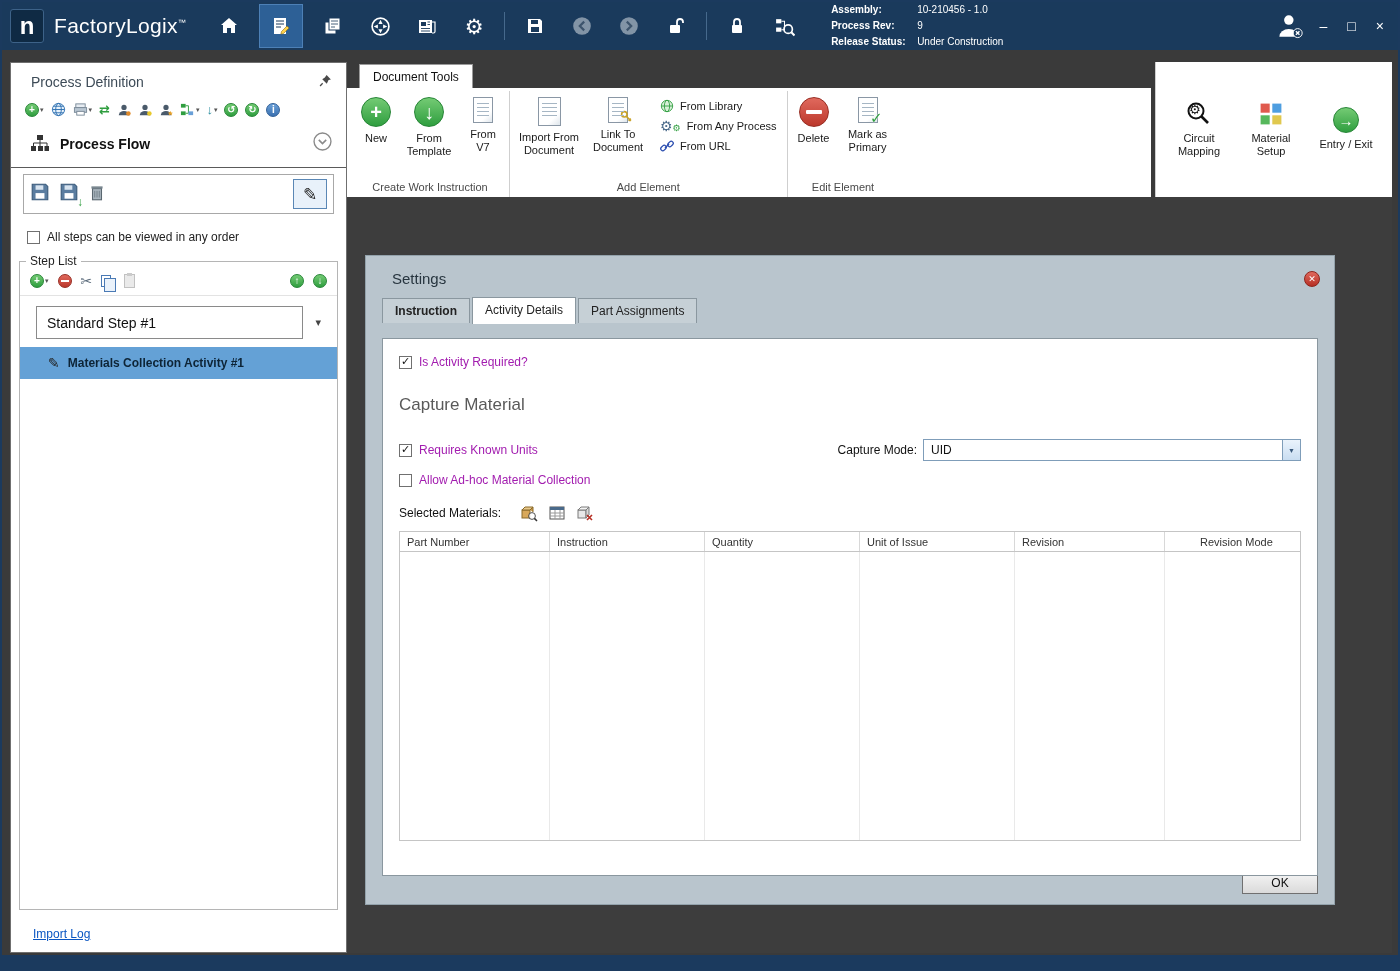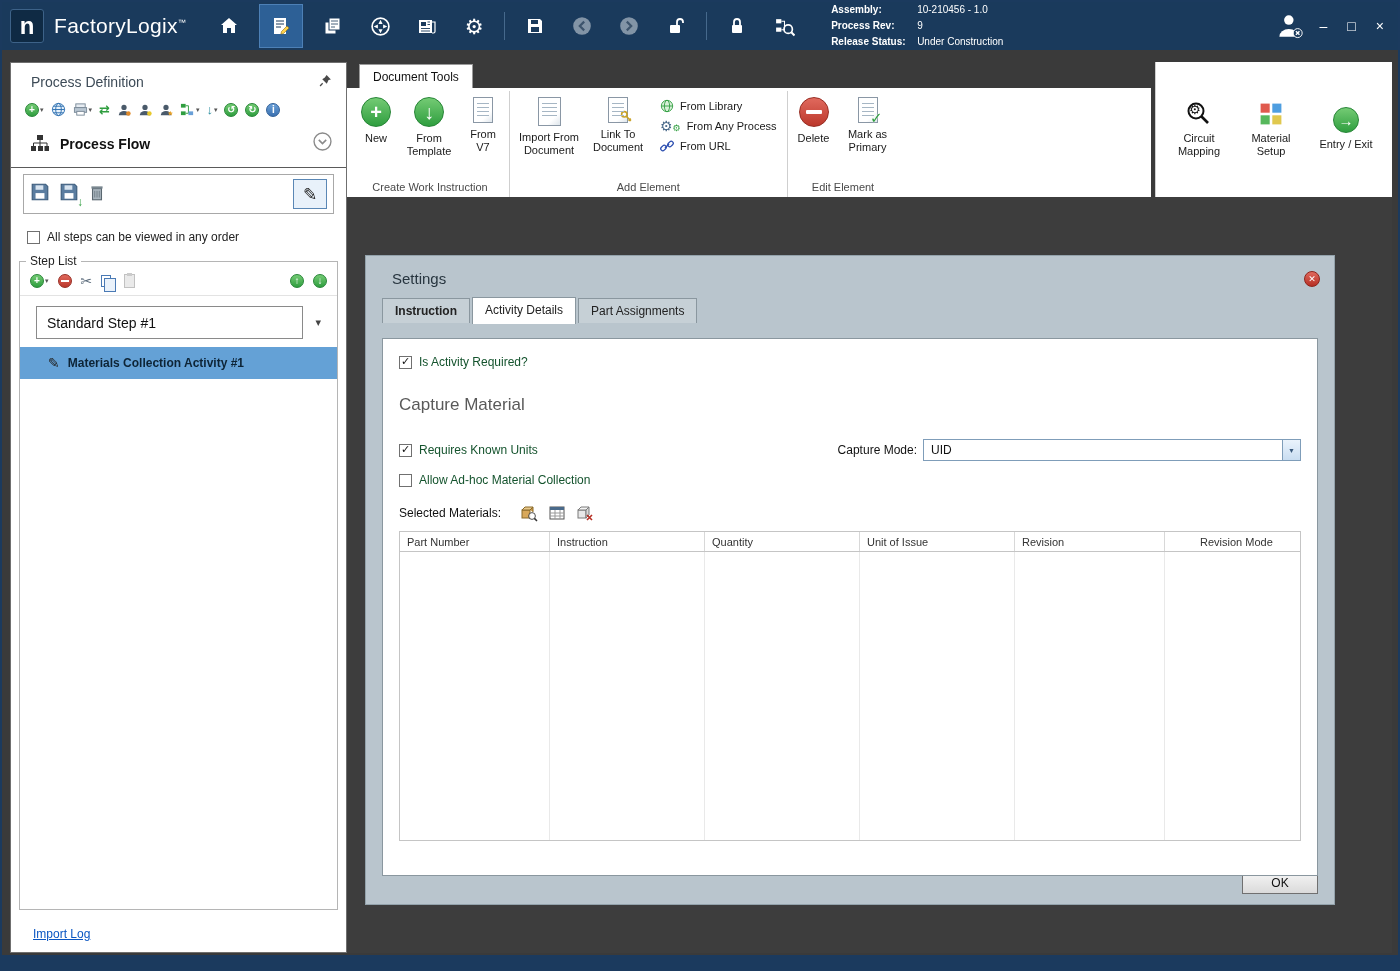--- a/index.html
+++ b/index.html
@@ -101,21 +101,21 @@
   .stab { padding:5px 12px; background:#c6d0d6; border:1px solid #8a979f; border-bottom:none;
     font-size:12px; color:#222; margin-right:2px; cursor:pointer; }
   .stab.bold { font-weight:bold; }
   .stab.active { background:#fff; padding-bottom:7px; margin-bottom:-1px; }
   .sbody { margin:0 16px; background:#fff; border:1px solid #8a979f; height:538px;
     padding:12px 16px 16px; position:relative; z-index:1; }
   .cb-row { display:flex; align-items:center; gap:7px; cursor:pointer; }
   .cb { width:13px; height:13px; border:1px solid #707070; background:#fff; display:inline-flex;
     align-items:center; justify-content:center; font-size:11px; color:#111; flex:none; }
   .cb.checked::after { content:"✓"; font-weight:bold; margin-top:-1px; }
-  .cb-label { font-size:12px; color:#14532d; }
+  .cb-label { font-size:12px; color:#a21caf; }
   .cap-heading { font-size:17px; color:#595959; margin:26px 0 24px; }
   .units-row { display:flex; align-items:center; }
   .capmode { margin-left:auto; display:flex; align-items:center; gap:6px; }
   .capmode-label { font-size:12px; color:#111; }
   .combo { width:378px; height:22px; border:1px solid #7f9db9; background:#fff; display:flex;
     align-items:center; font-size:12px; cursor:pointer; }
   .combo-val { flex:1; padding:0 7px; color:#111; }
   .combo-btn { width:18px; align-self:stretch; background:linear-gradient(#eaf3fc,#c9ddf1);
     border-left:1px solid #7f9db9; display:flex; align-items:center; justify-content:center;
     font-size:7px; color:#39597c; }

